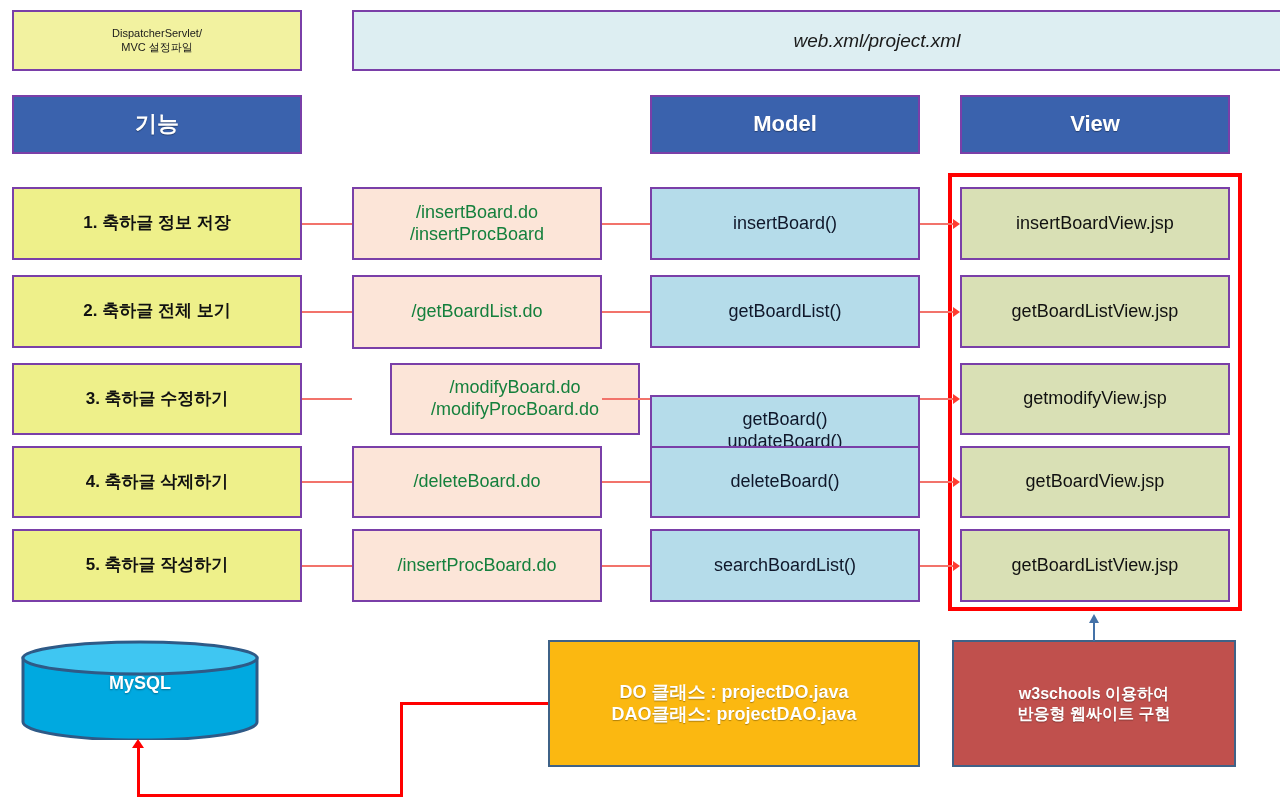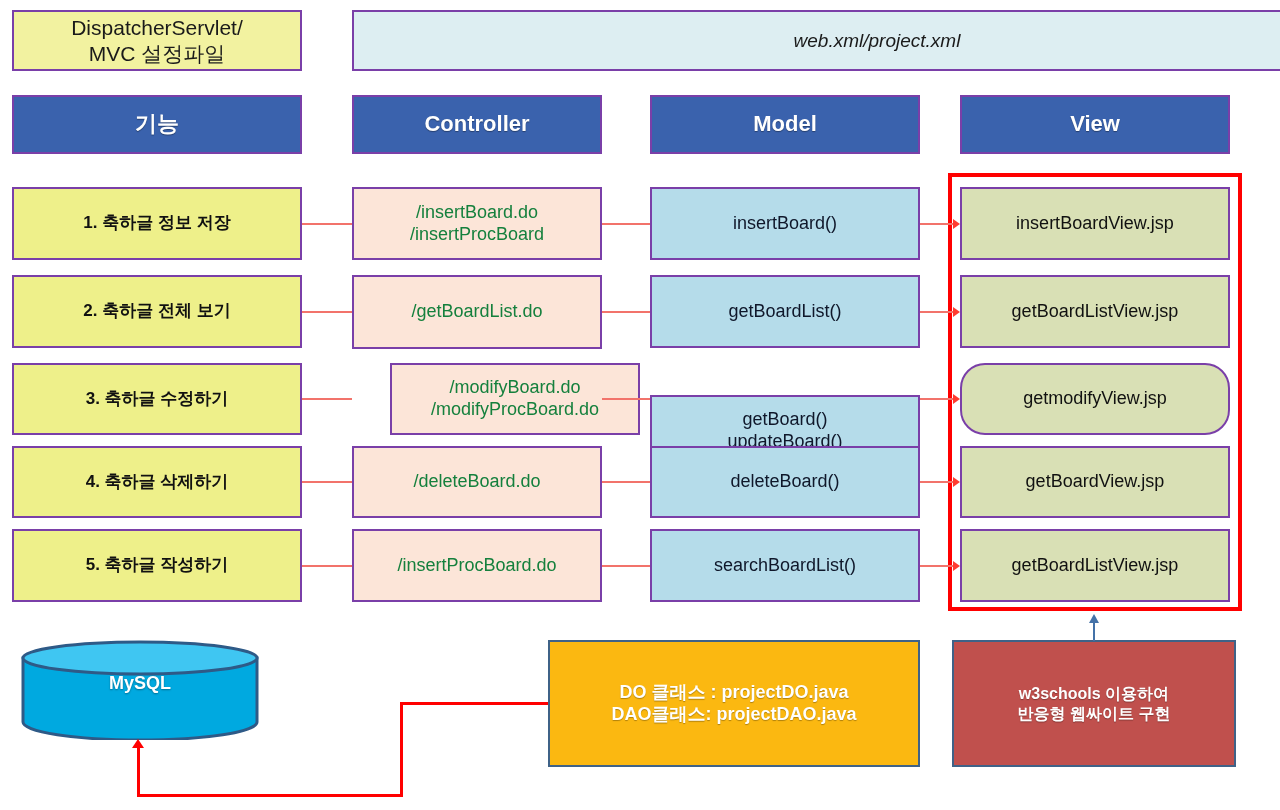--- a/index.html
+++ b/index.html
@@ -25,21 +25,21 @@
     justify-content: center;
     text-align: center;
     line-height: 1.22;
     white-space: pre-line;
   }
   
   .cfg-box {
     background: #f2f2a0;
     border: 2px solid #7a3fa8;
     color: #1a1a1a;
-    font-size: 21px;
+    font-size: 11px;
   }
   
   .xml-box {
     background: #ddeef2;
     border: 2px solid #7a3fa8;
     color: #1a1a1a;
     font-size: 19px;
   }
   
   .hdr-box {
@@ -152,21 +152,20 @@
 <body>
 
 <div id="canvas">
 
   <div class="box cfg-box" style="left:12px; top:10px; width:290px; height:61px;">DispatcherServlet/
 MVC 설정파일</div>
 
   <div class="box xml-box" style="left:352px; top:10px; width:1050px; height:61px;font-style:italic;">web.xml/project.xml</div>
 
   <div class="box hdr-box" style="left:12px; top:95px; width:290px; height:59px;">기능</div>
-  <div class="box hdr-box" style="left:352px; top:95px; width:250px; height:59px;">Controller</div>
   <div class="box hdr-box" style="left:650px; top:95px; width:270px; height:59px;">Model</div>
   <div class="box hdr-box" style="left:960px; top:95px; width:270px; height:59px;">View</div>
 
   <div class="red-frame" style="left:948px; top:173px; width:294px; height:438px;"></div>
 
   <div class="box feat-box" style="left:12px;  top:187px; width:290px; height:73px;">1. 축하글 정보 저장</div>
   <div class="box ctrl-box" style="left:352px; top:187px; width:250px; height:73px;">/insertBoard.do
 /insertProcBoard</div>
   <div class="box model-box" style="left:650px; top:187px; width:270px; height:73px;">insertBoard()</div>
   <div class="box view-box" style="left:960px; top:187px; width:270px; height:73px;">insertBoardView.jsp</div>
@@ -182,21 +181,21 @@
   <div class="conn conn-h" style="left:302px; top:311px; width:50px;"></div>
   <div class="conn conn-h" style="left:602px; top:311px; width:48px;"></div>
   <div class="conn conn-h" style="left:920px; top:311px; width:33px;"></div>
   <div class="arrow-red" style="left:953px; top:307px;"></div>
 
   <div class="box feat-box" style="left:12px;  top:363px; width:290px; height:72px;">3. 축하글 수정하기</div>
   <div class="box ctrl-box" style="left:352px; top:363px; width:250px; height:72px;margin-left:38px;">/modifyBoard.do
 /modifyProcBoard.do</div>
   <div class="box model-box" style="left:650px; top:363px; width:270px; height:72px;margin-top:32px;">getBoard()
 updateBoard()</div>
-  <div class="box view-box" style="left:960px; top:363px; width:270px; height:72px;border-radius:25px;">getmodifyView.jsp</div>
+  <div class="box view-box" style="left:960px; top:363px; width:270px; height:72px;">getmodifyView.jsp</div>
   <div class="conn conn-h" style="left:302px; top:398px; width:50px;"></div>
   <div class="conn conn-h" style="left:602px; top:398px; width:48px;"></div>
   <div class="conn conn-h" style="left:920px; top:398px; width:33px;"></div>
   <div class="arrow-red" style="left:953px; top:394px;"></div>
 
   <div class="box feat-box" style="left:12px;  top:446px; width:290px; height:72px;">4. 축하글 삭제하기</div>
   <div class="box ctrl-box" style="left:352px; top:446px; width:250px; height:72px;">/deleteBoard.do</div>
   <div class="box model-box" style="left:650px; top:446px; width:270px; height:72px;">deleteBoard()</div>
   <div class="box view-box" style="left:960px; top:446px; width:270px; height:72px;">getBoardView.jsp</div>
   <div class="conn conn-h" style="left:302px; top:481px; width:50px;"></div>

